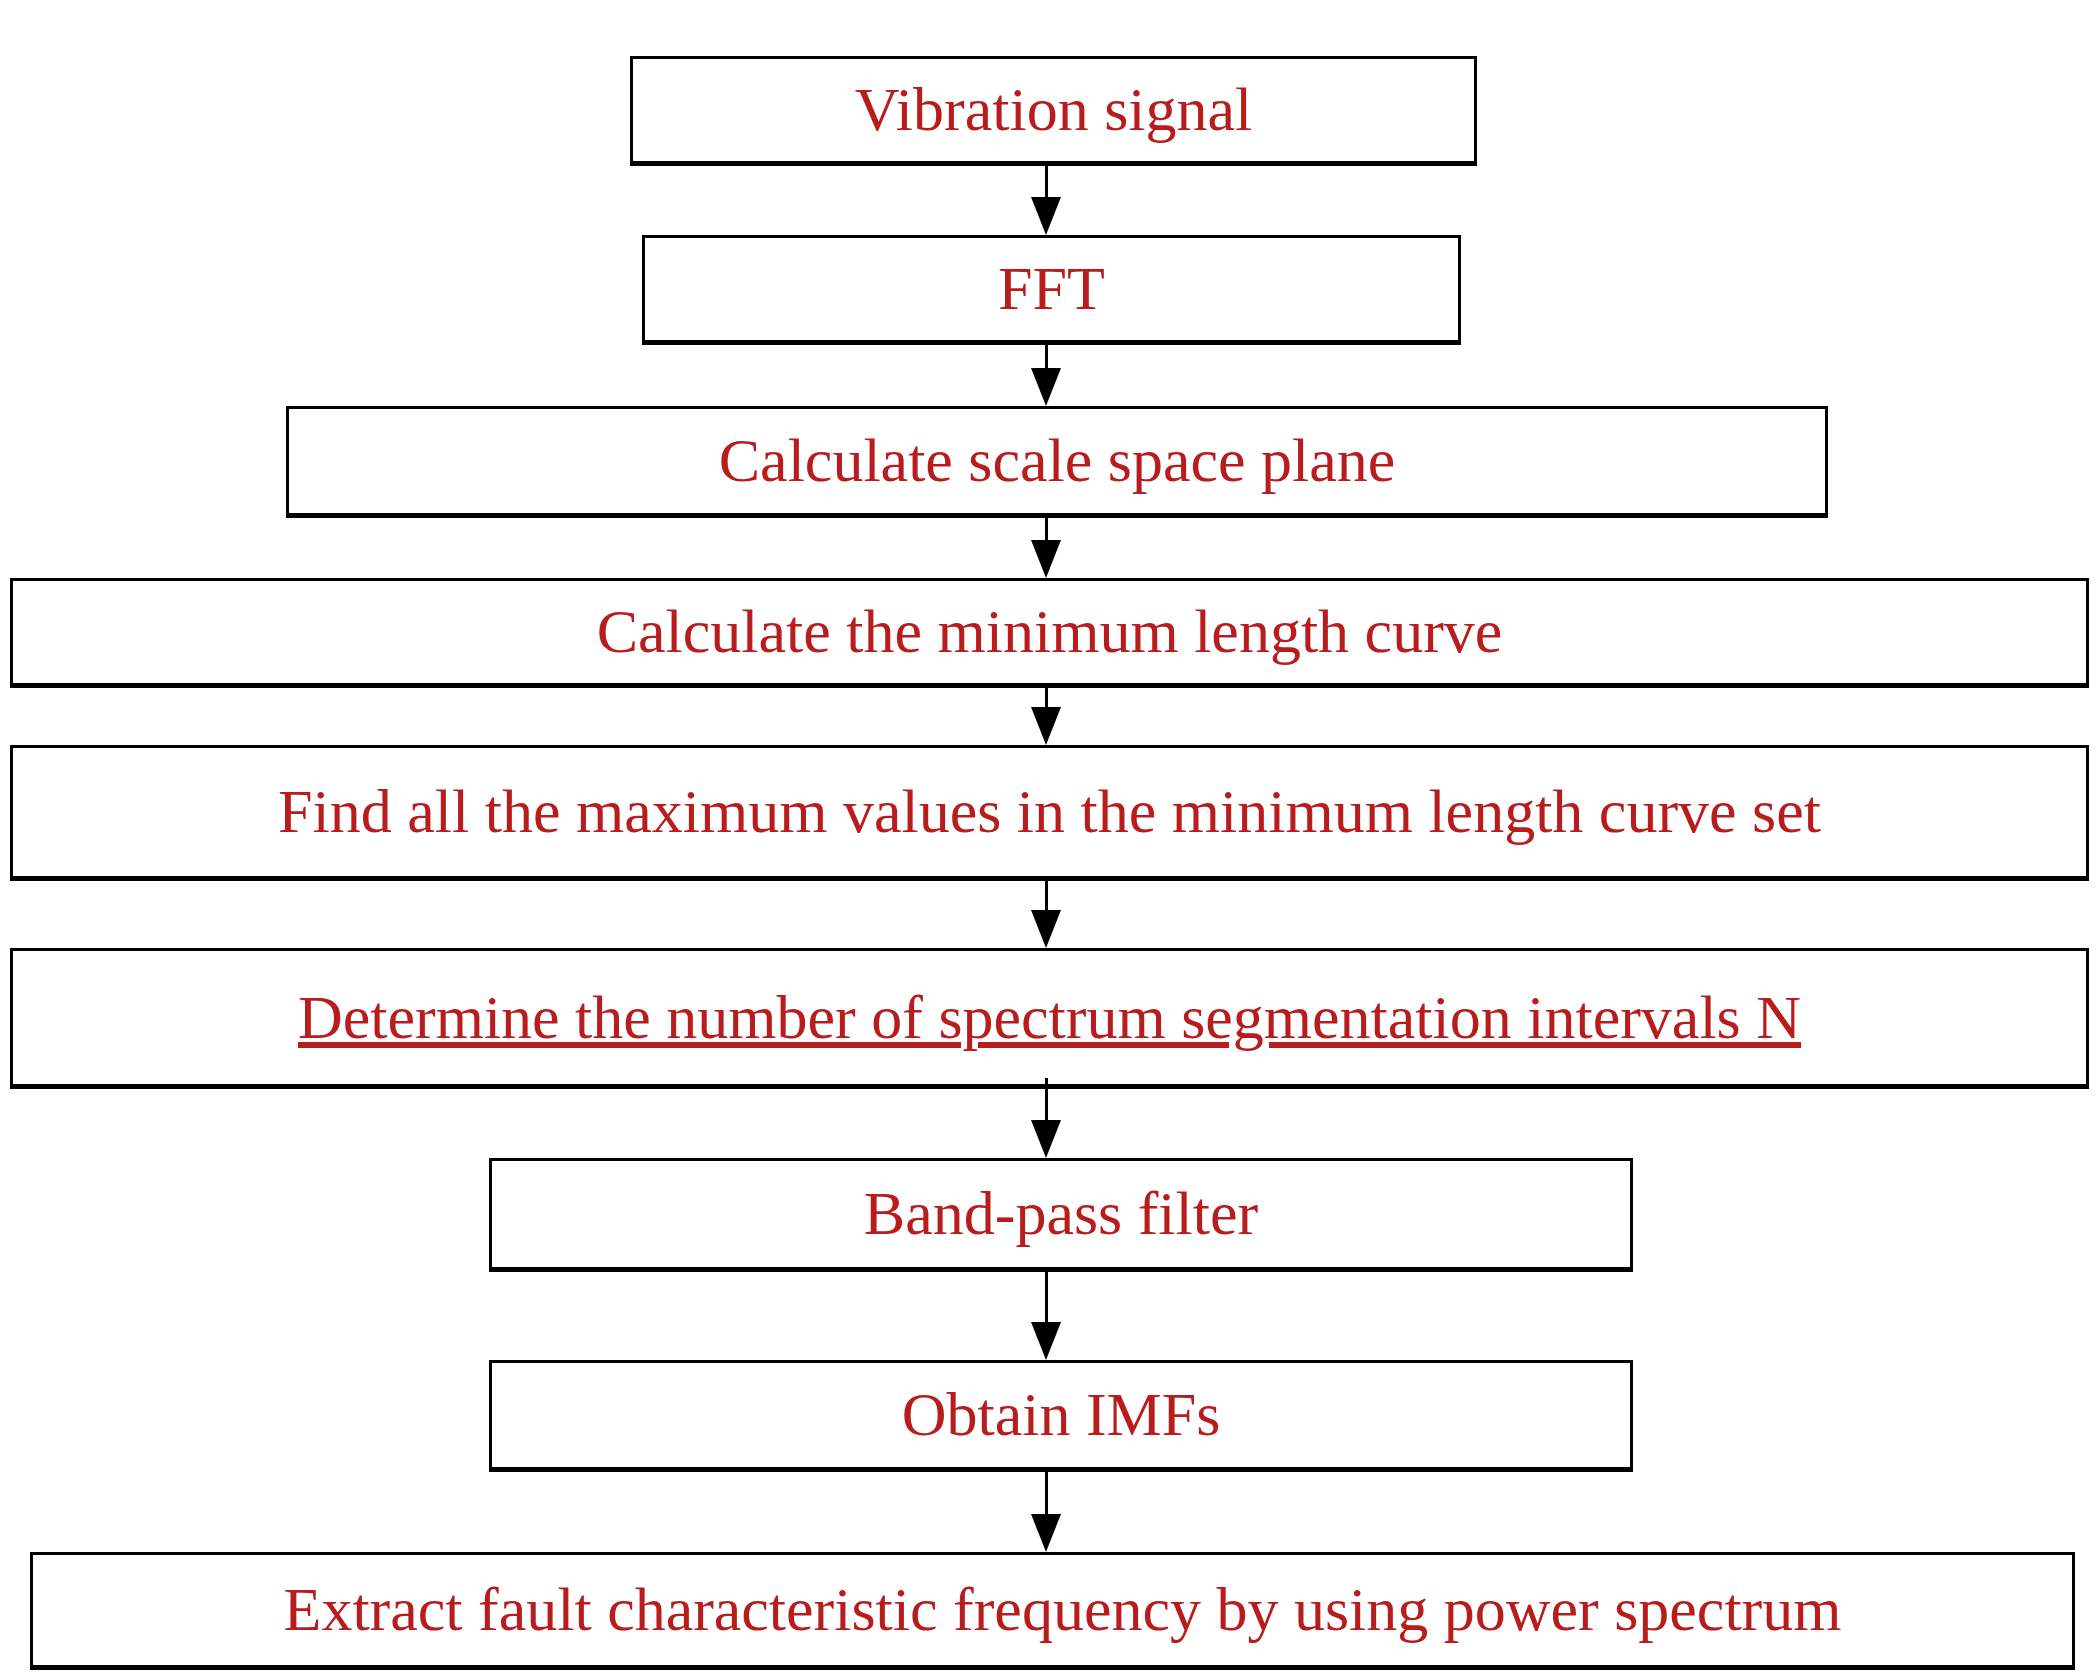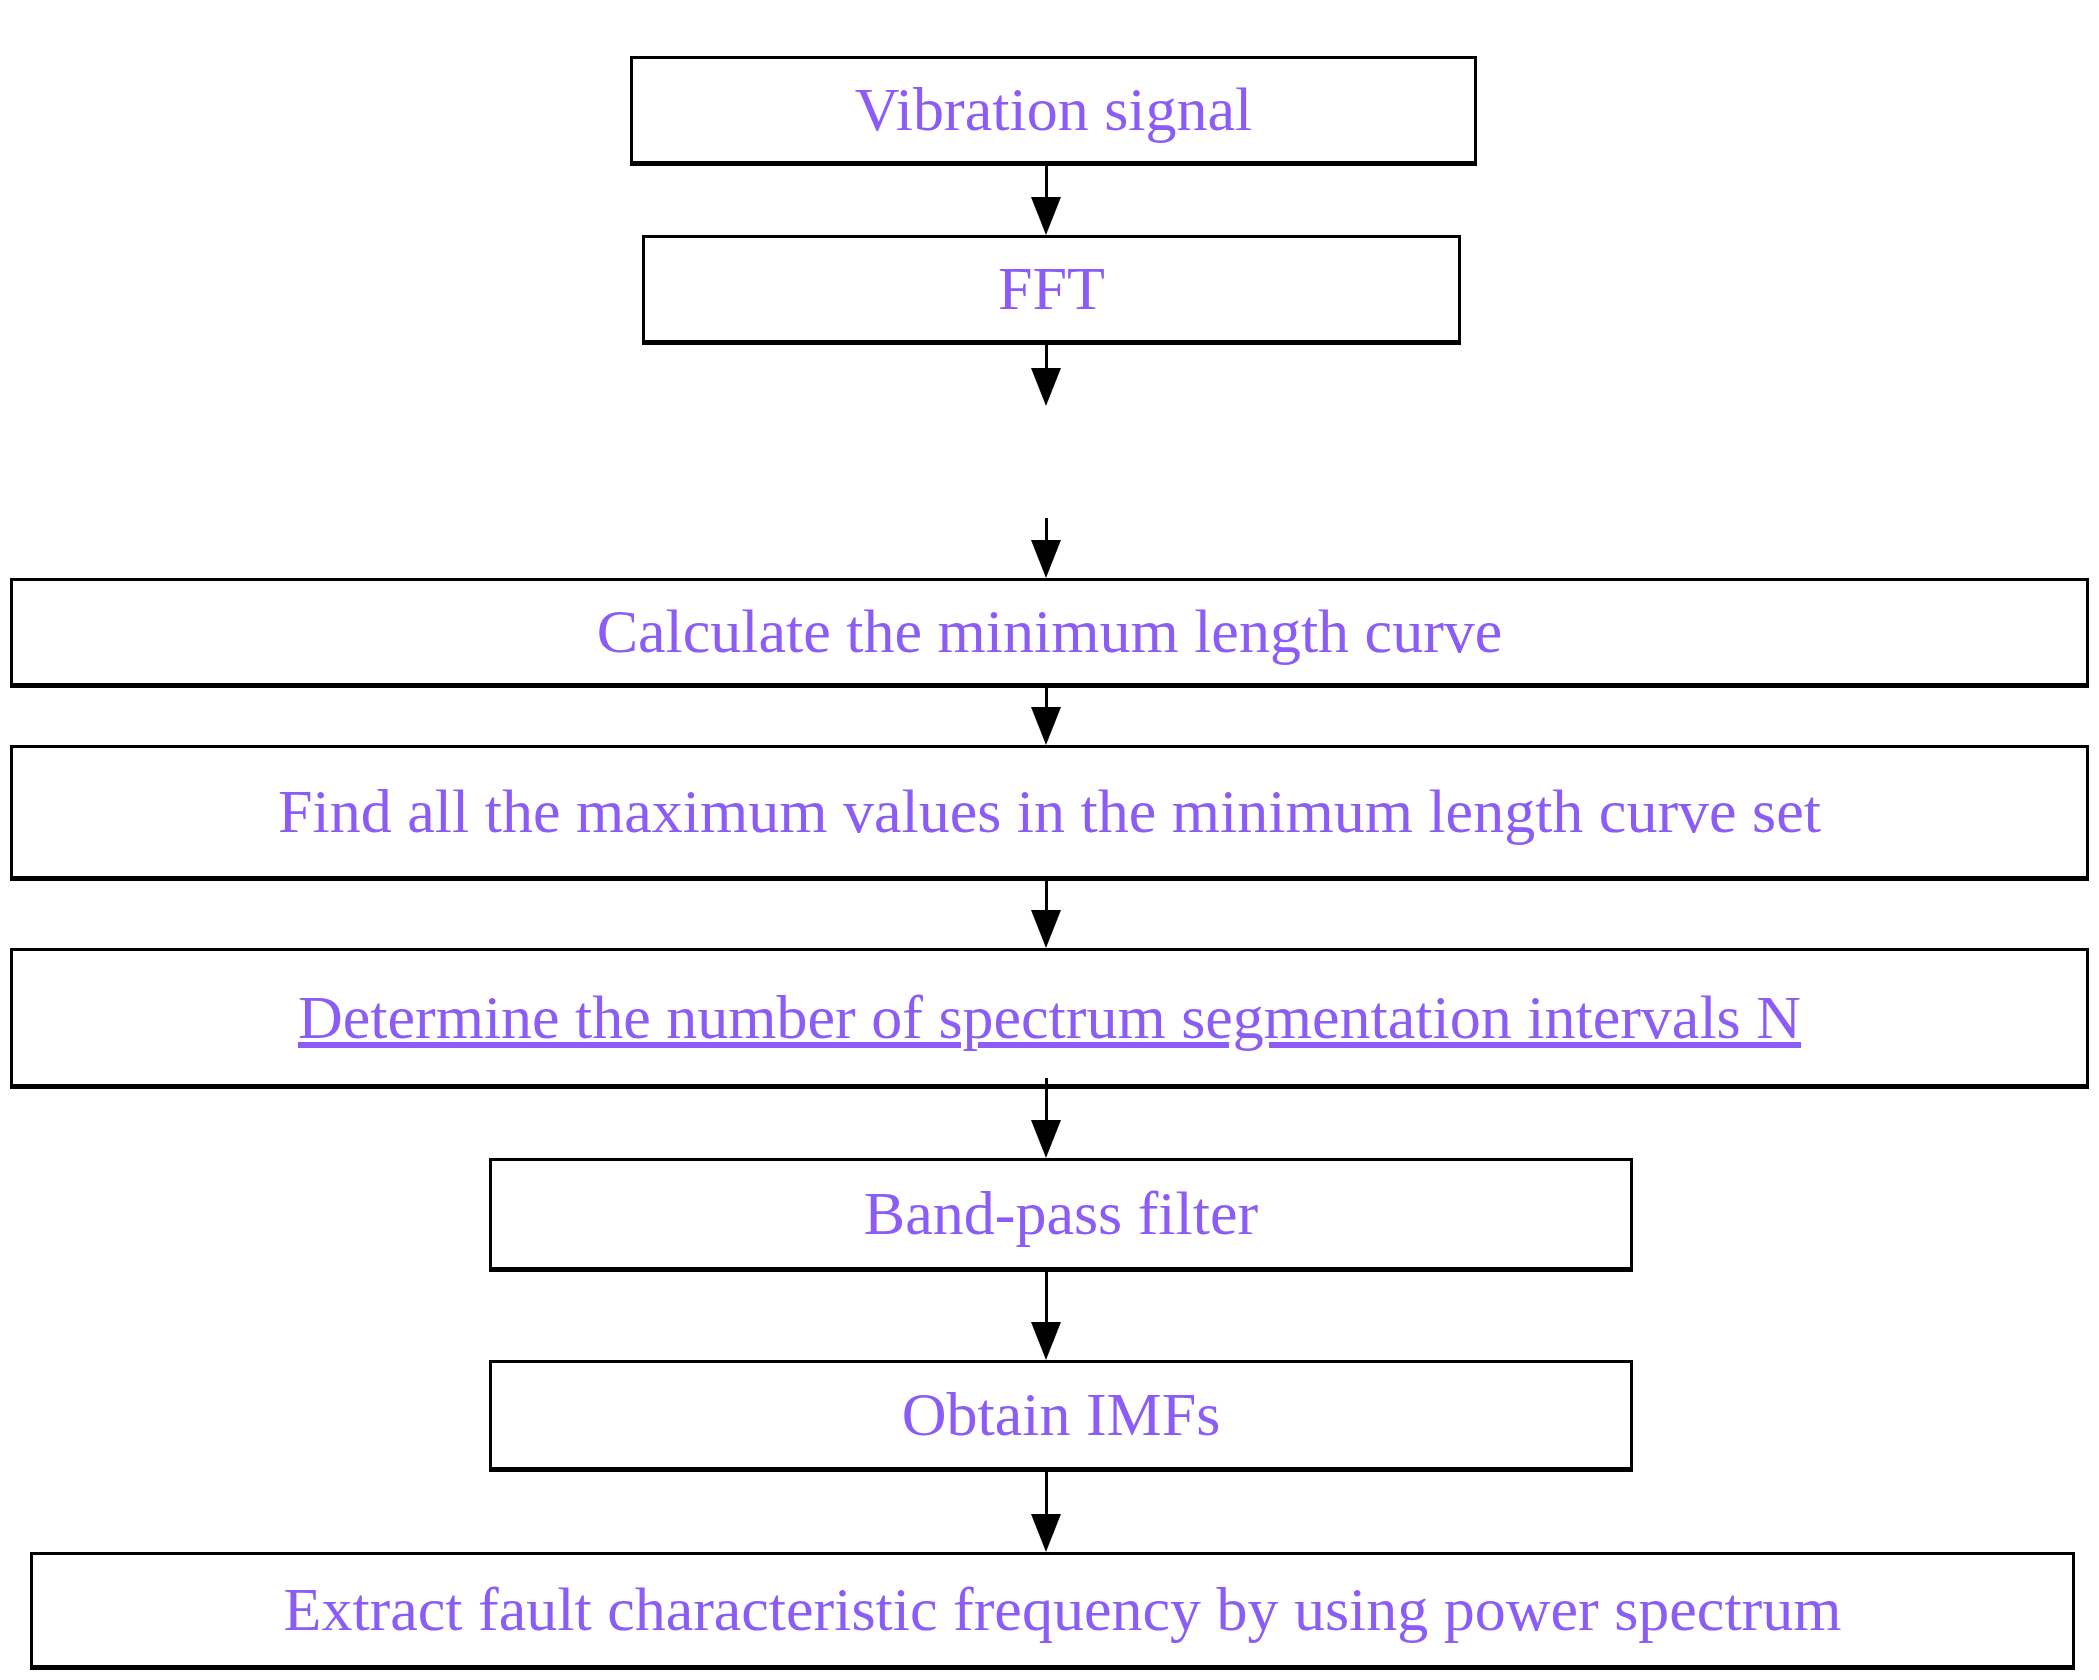--- a/index.html
+++ b/index.html
@@ -19,21 +19,21 @@
     box-sizing: border-box;
     background: #ffffff;
     border: 3px solid #000000;
     border-bottom-width: 5px;
     display: flex;
     align-items: center;
     justify-content: center;
     text-align: center;
     font-size: 62px;
     line-height: 1.05;
-    color: #8b5cf6;
+    color: #b91c1c;
     white-space: nowrap;
   }
   .arrow {
     position: absolute;
     width: 30px;
     display: flex;
     flex-direction: column;
     align-items: center;
   }
   .arrow-line {
@@ -56,20 +56,23 @@
 <div class="canvas">
 
   <div class="flow-box" style="left:630px; top:56px; width:847px; height:110px;">
     <span>Vibration signal</span>
   </div>
 
   <div class="flow-box" style="left:642px; top:235px; width:819px; height:110px;align-items:center;">
     <span>FFT</span>
   </div>
 
+  <div class="flow-box" style="left:286px; top:406px; width:1542px; height:112px;">
+    <span>Calculate scale space plane</span>
+  </div>
 
   <div class="flow-box" style="left:10px; top:578px; width:2079px; height:110px;">
     <span>Calculate the minimum length curve</span>
   </div>
 
   <div class="flow-box" style="left:10px; top:745px; width:2079px; height:136px;">
     <span>Find all the maximum values in the minimum length curve set</span>
   </div>
 
   <div class="flow-box" style="left:10px; top:948px; width:2079px; height:141px;text-decoration:underline;">

